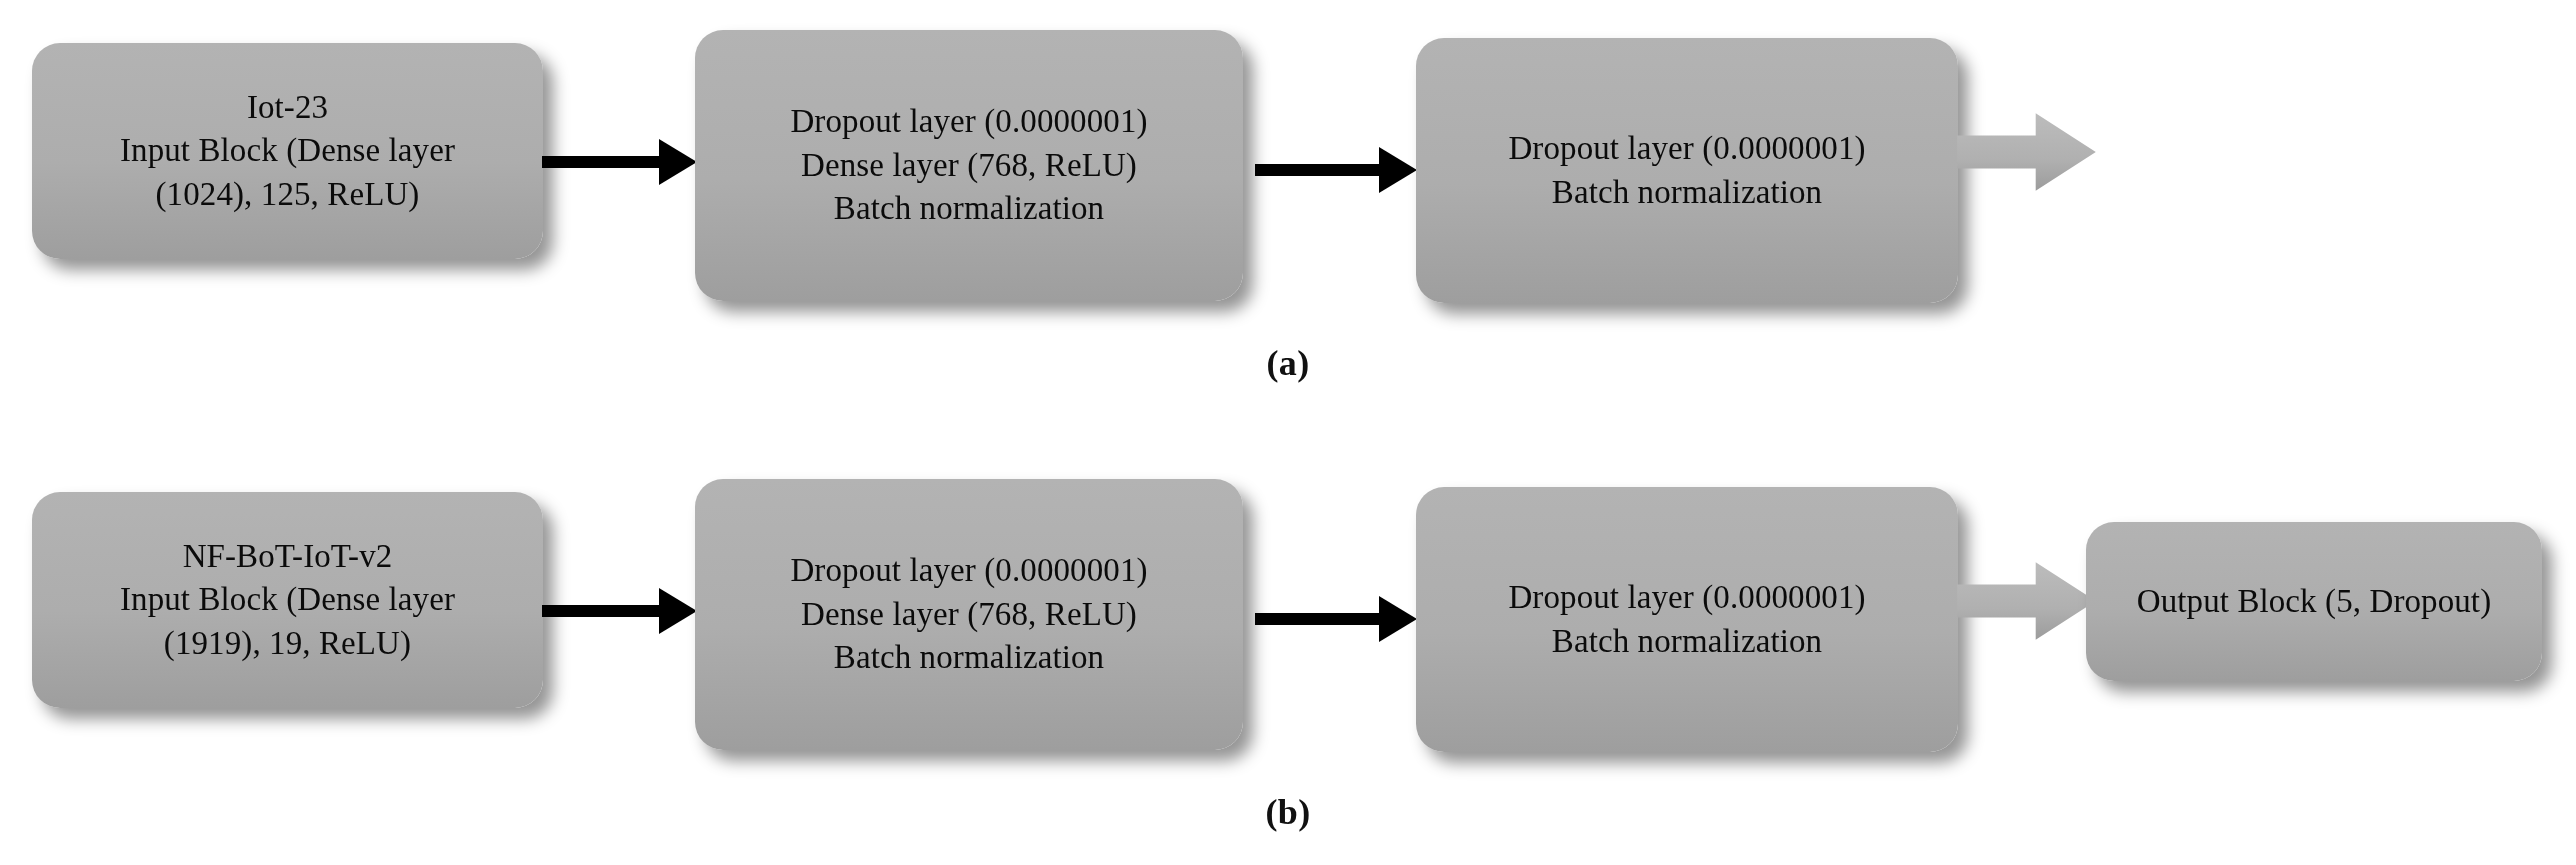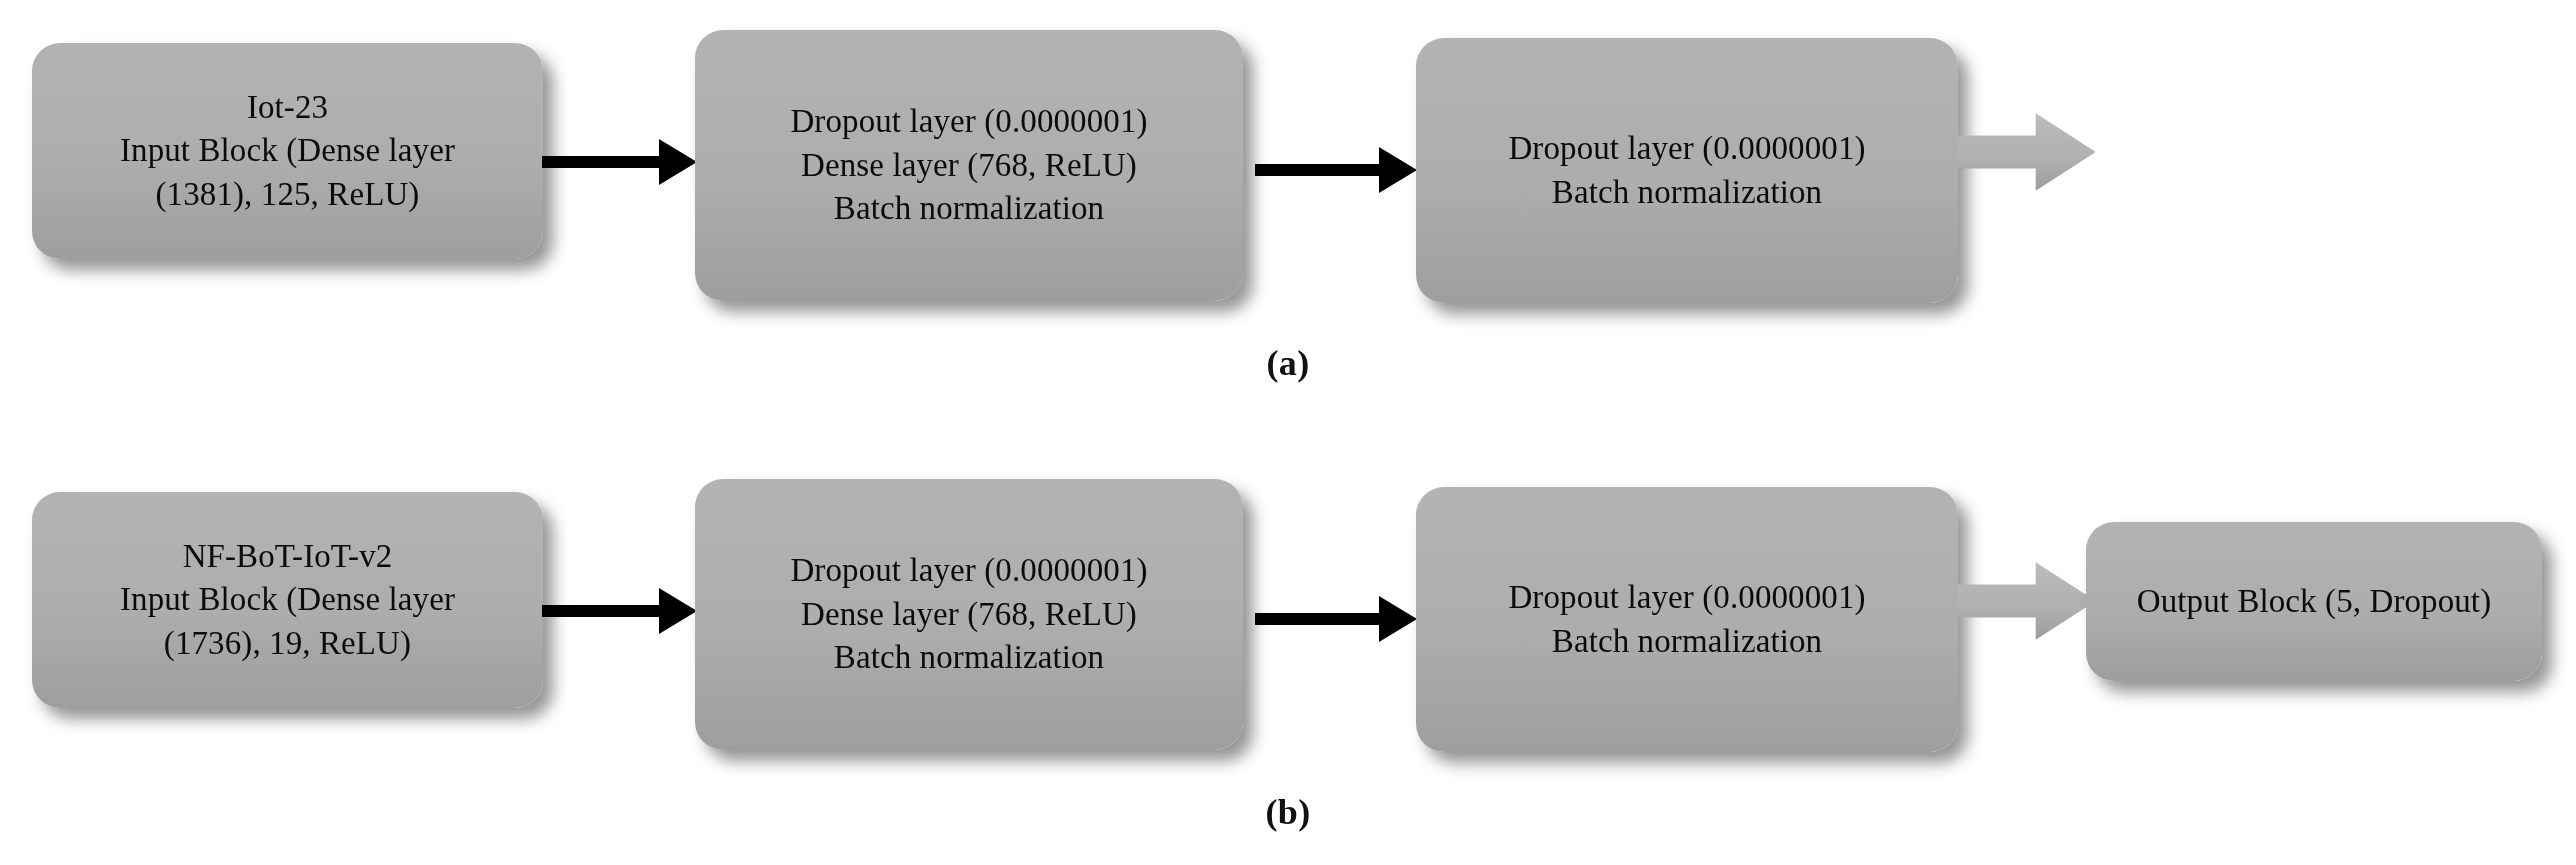--- a/index.html
+++ b/index.html
@@ -118,21 +118,21 @@
 <body>
 
 <div class="figure">
 
   <div class="row row-a">
 
     <div class="node n1">
       <div class="lines">
         <span class="ln">Iot-23</span>
         <span class="ln">Input Block (Dense layer</span>
-        <span class="ln">(1381), 125, ReLU)</span>
+        <span class="ln">(1024), 125, ReLU)</span>
       </div>
     </div>
 
     <div class="arrow-black a1">
       <div class="shaft"></div>
       <div class="head"></div>
     </div>
 
     <div class="node n2">
       <div class="lines">
@@ -170,21 +170,21 @@
 
     <div class="caption cap-a">(a)</div>
   </div>
 
   <div class="row row-b">
 
     <div class="node n1">
       <div class="lines">
         <span class="ln">NF-BoT-IoT-v2</span>
         <span class="ln">Input Block (Dense layer</span>
-        <span class="ln">(1736), 19, ReLU)</span>
+        <span class="ln">(1919), 19, ReLU)</span>
       </div>
     </div>
 
     <div class="arrow-black a1">
       <div class="shaft"></div>
       <div class="head"></div>
     </div>
 
     <div class="node n2">
       <div class="lines">

